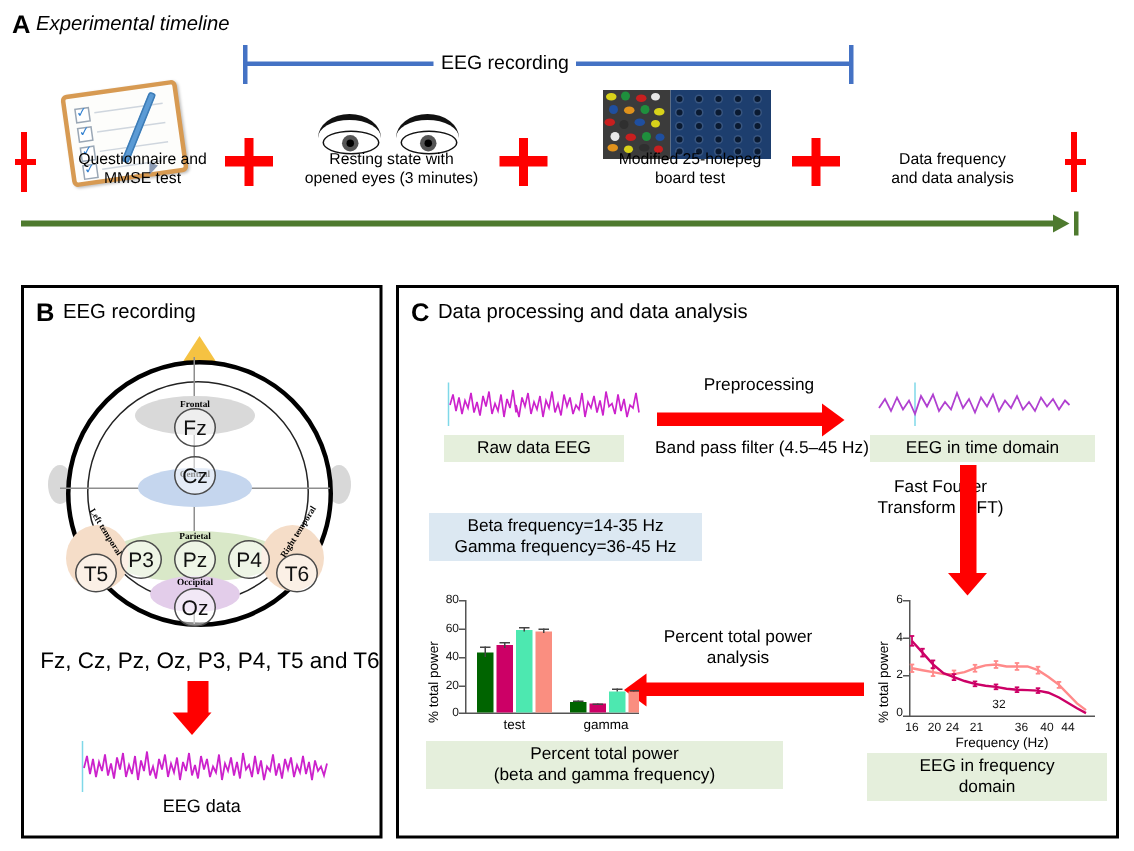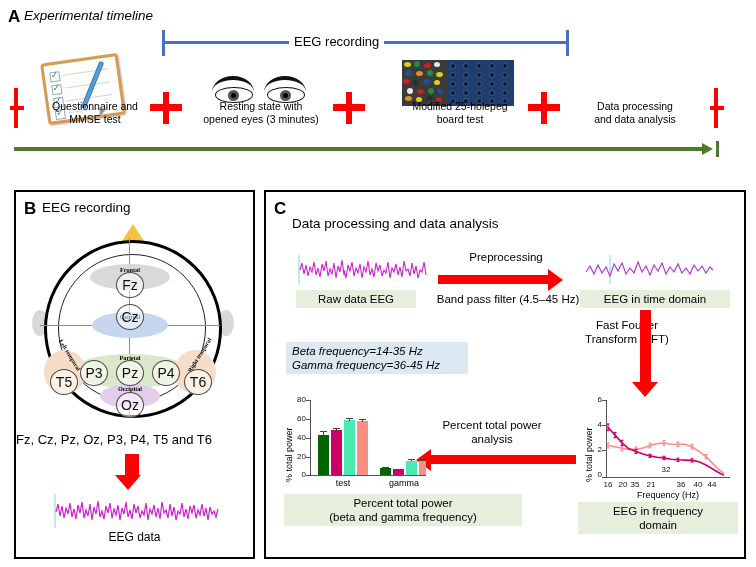--- a/index.html
+++ b/index.html
@@ -73,21 +73,21 @@
       border-right:11px solid transparent;border-bottom:17px solid #f5c242;}
   .axis-line{position:absolute;background:#8e8e8e;}
   .region{position:absolute;border-radius:50%;}
   .region-label{position:absolute;font-size:6.2px;font-weight:bold;
       font-family:"Liberation Serif","DejaVu Serif",serif;text-align:center;}
   .elec{position:absolute;border:1.2px solid #4a4a4a;border-radius:50%;
       background:rgba(255,255,255,.55);font-size:14px;text-align:center;color:#111;}
   .temp-label{position:absolute;font-size:6px;font-weight:bold;
       font-family:"Liberation Serif","DejaVu Serif",serif;}
 
-  .electrode-list{font-size:13px;text-align:left;}
+  .electrode-list{font-size:15px;text-align:right;}
   .rad-shaft{position:absolute;background:#ff0000;}
   .rad-head{position:absolute;width:0;height:0;border-left:13px solid transparent;
       border-right:13px solid transparent;border-top:15px solid #ff0000;}
 
   .rar-shaft{position:absolute;background:#ff0000;height:9px;}
   .rar-head-r{position:absolute;width:0;height:0;border-top:11px solid transparent;
       border-bottom:11px solid transparent;border-left:15px solid #ff0000;}
   .rar-head-l{position:absolute;width:0;height:0;border-top:11px solid transparent;
       border-bottom:11px solid transparent;border-right:15px solid #ff0000;}
 
@@ -236,21 +236,21 @@
   </div>
   <div class="abs tl-label" style="left:186px;top:100px;width:150px;">
     <div>Resting state with</div>
     <div>opened eyes (3 minutes)</div>
   </div>
   <div class="abs tl-label" style="left:390px;top:100px;width:140px;">
     <div>Modified 25-holepeg</div>
     <div>board test</div>
   </div>
   <div class="abs tl-label" style="left:570px;top:100px;width:130px;">
-    <div>Data processing</div>
+    <div>Data frequency</div>
     <div>and data analysis</div>
   </div>
 
   <div>
     <div class="abs green-arrow-body" style="left:14px;top:147px;width:690px;"></div>
     <div class="abs green-arrow-head" style="left:702px;top:143px;"></div>
     <div class="abs green-cap" style="left:716px;top:141px;"></div>
   </div>
 </div>
 
@@ -308,21 +308,21 @@
       <polyline fill="none" stroke="#cc22cc" stroke-width="1.2" points="8,20 10,12 12,24 14,14 16,26 18,16 20,22 22,11 24,25 26,17 28,27 30,13 32,21 34,10 36,26 38,18 40,24 42,12 44,28 46,15 48,22 50,9 52,25 54,19 56,27 58,14 60,21 62,11 64,26 66,17 68,23 70,13 72,28 74,16 76,22 78,10 80,25 82,18 84,27 86,12 88,21 90,14 92,26 94,19 96,23 98,11 100,28 102,17 104,22 106,13 108,25 110,16 112,27 114,10 116,21 118,18 120,26 122,12 124,24 126,15 128,28 130,19 132,22 134,11 136,25 138,17 140,27 142,14 144,21 146,13 148,26 150,18 152,23 154,12 156,24 158,16 160,28 162,15 164,22 166,19 168,25 170,17"></polyline>
     </svg>
   </div>
 
   <div class="abs ctr" style="left:0;top:338px;width:237px;font-size:12px;">EEG data</div>
 </div>
 
 <div class="abs panel-box" id="panelC">
 
   <span class="abs panel-letter" style="left:8px;top:8px;">C</span>
-  <span class="abs panel-title" style="left:26px;top:25px;">Data processing and data analysis</span>
+  <span class="abs panel-title" style="left:26px;top:9px;">Data processing and data analysis</span>
 
   <div class="abs" style="left:28px;top:62px;width:136px;height:32px;">
     <svg width="136" height="32" viewBox="0 0 136 32">
       <line x1="5" y1="1" x2="5" y2="30" stroke="#7fd8e8" stroke-width="1"></line>
       <polyline fill="none" stroke="#cc22cc" stroke-width="1.1" points="6,16 8,9 10,20 12,11 14,22 16,13 18,18 20,8 22,21 24,14 26,23 28,10 30,17 32,7 34,22 36,15 38,20 40,9 42,24 44,12 46,18 48,6 50,21 50,16 52,24 54,11 56,17 58,8 60,22 62,14 64,19 66,10 68,24 70,13 72,18 74,7 76,21 78,15 80,23 82,9 84,17 86,11 88,22 90,16 92,19 94,8 96,24 98,14 100,18 102,10 104,21 106,13 108,23 110,7 112,17 114,15 116,22 118,9 120,20 122,12 124,24 126,16 128,18 130,8 132,21"></polyline>
     </svg>
   </div>
   <div class="abs cap-green" style="left:30px;top:98px;width:108px;">Raw data EEG</div>
 
   <div class="abs proc-text" style="left:160px;top:58px;width:160px;">Preprocessing</div>
@@ -420,21 +420,21 @@
           <line x1="70.5" y1="58.2" x2="73.5" y2="58.2"></line>
           <line x1="70.5" y1="61.4" x2="73.5" y2="61.4"></line>
         <line x1="86" y1="58.8" x2="86" y2="62"></line>
           <line x1="84.5" y1="58.8" x2="87.5" y2="58.8"></line>
           <line x1="84.5" y1="62" x2="87.5" y2="62"></line>
       </g>
     </svg>
 
     <div class="xtick-lbl" style="left:23px;top:82px;width:14px;text-align:center;">16</div>
     <div class="xtick-lbl" style="left:38px;top:82px;width:14px;">20</div>
-    <div class="xtick-lbl" style="left:50px;top:82px;width:14px;">35</div>
+    <div class="xtick-lbl" style="left:50px;top:82px;width:14px;">24</div>
     <div class="xtick-lbl" style="left:66px;top:82px;width:14px;">21</div>
     <div class="xtick-lbl" style="left:81px;top:67px;width:14px;">32</div>
     <div class="xtick-lbl" style="left:96px;top:82px;width:14px;">36</div>
     <div class="xtick-lbl" style="left:113px;top:82px;width:14px;">40</div>
     <div class="xtick-lbl" style="left:127px;top:82px;width:14px;">44</div>
 
     <div class="xlab" style="left:20px;top:92px;width:140px;">Frequency (Hz)</div>
   </div>
 
   <div class="abs cap-green" style="left:312px;top:310px;width:148px;">
@@ -444,21 +444,21 @@
 
   <div class="abs proc-text" style="left:146px;top:226px;width:160px;">
     <div>Percent total power</div>
     <div>analysis</div>
   </div>
   <div class="abs" style="left:150px;top:258px;width:160px;height:22px;">
     <div class="rar-shaft" style="left:14px;top:5px;width:146px;"></div>
     <div class="rar-head-l" style="left:0px;top:-1px;"></div>
   </div>
 
-  <div class="abs cap-blue" style="left:20px;top:150px;width:170px;text-align:left;font-style:italic;">
+  <div class="abs cap-blue" style="left:20px;top:150px;width:170px;text-align:center;">
     <div>Beta frequency=14-35 Hz</div>
     <div>Gamma frequency=36-45 Hz</div>
   </div>
 
   <div class="abs" style="left:14px;top:206px;width:156px;height:100px;">
 
     <div class="ylab-rot" style="left:4px;top:84px;">% total power</div>
 
     <div class="ytick-lbl" style="left:8px;top:-3px;width:18px;">80</div>
     <div class="ytick-lbl" style="left:8px;top:16px;width:18px;">60</div>

